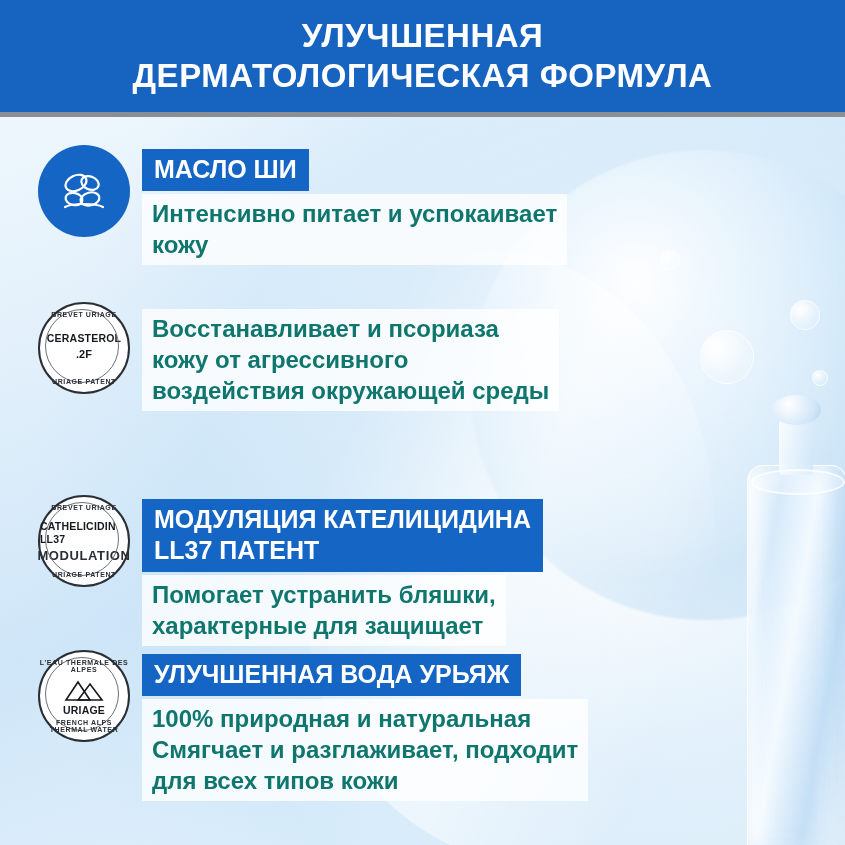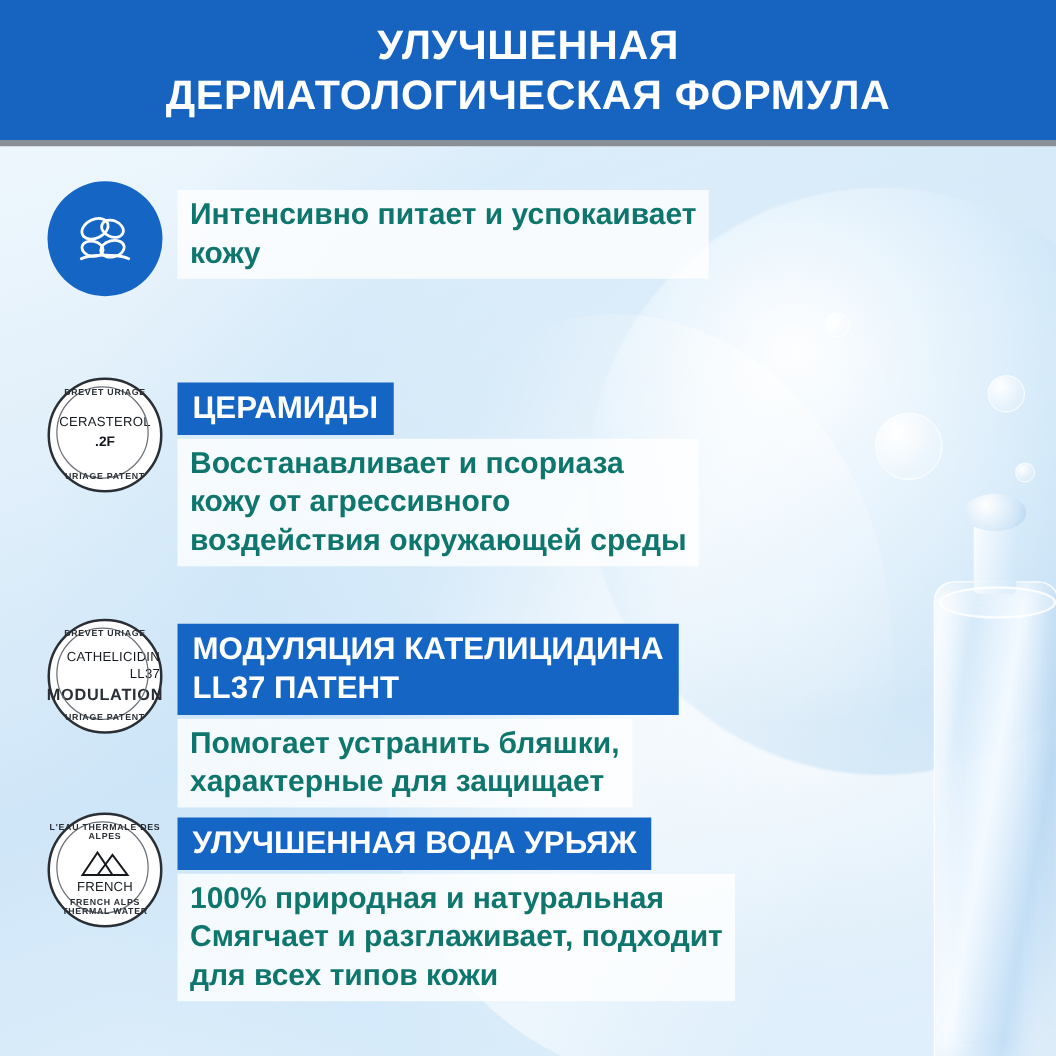--- a/index.html
+++ b/index.html
@@ -201,23 +201,23 @@
     text-align: center;
     font-size: 7px;
     letter-spacing: 0.6px;
     color: #2a2f35;
     font-weight: bold;
   }
   .badge-circle .arc-top { top: 9px; }
   .badge-circle .arc-bottom { bottom: 9px; }
   .badge-circle .main {
     font-size: 10.5px;
-    font-weight: normal;
+    font-weight: bold;
     color: #15191e;
-    text-align: right;
+    text-align: left;
     line-height: 13px;
     letter-spacing: 0.2px;
   }
   .badge-circle .sub {
     font-size: 13px;
     font-weight: bold;
     color: #2a2f35;
     letter-spacing: 0.6px;
     margin-top: 2px;
   }
@@ -270,37 +270,37 @@
           <svg width="54" height="42" viewBox="0 0 54 42" aria-hidden="true">
             <ellipse cx="19" cy="13" rx="11" ry="7.5" fill="none" stroke="#ffffff" stroke-width="2.2" transform="rotate(-25 19 13)"></ellipse>
             <ellipse cx="33" cy="13" rx="9" ry="6.5" fill="none" stroke="#ffffff" stroke-width="2.2" transform="rotate(22 33 13)"></ellipse>
             <ellipse cx="17" cy="29" rx="8.5" ry="6" fill="none" stroke="#ffffff" stroke-width="2.2" transform="rotate(12 17 29)"></ellipse>
             <ellipse cx="33" cy="29" rx="9.5" ry="6.5" fill="none" stroke="#ffffff" stroke-width="2.2" transform="rotate(-14 33 29)"></ellipse>
             <path d="M8 37 C16 33, 38 33, 46 37" fill="none" stroke="#ffffff" stroke-width="2.2" stroke-linecap="round"></path>
           </svg>
         </div>
       </div>
       <div class="texts">
+        <div class="title-bar">МАСЛО ШИ</div>
         <div><span class="desc">Интенсивно питает и успокаивает
 кожу</span></div>
       </div>
     </div>
 
     <div class="block" style="left:38px; top:185px;">
       <div class="badge">
         <div class="badge-circle">
           <div class="ring-inner"></div>
           <div class="arc-top">BREVET URIAGE</div>
           <div class="main">CERASTEROL</div>
           <div class="big">.2F</div>
           <div class="arc-bottom">URIAGE PATENT</div>
         </div>
       </div>
       <div class="texts">
-        <div class="title-bar">ЦЕРАМИДЫ</div>
         <div><span class="desc">Восстанавливает и псориаза
 кожу от агрессивного
 воздействия окружающей среды</span></div>
       </div>
     </div>
 
     <div class="block" style="left:38px; top:378px;">
       <div class="badge">
         <div class="badge-circle">
           <div class="ring-inner"></div>
@@ -321,21 +321,21 @@
 
     <div class="block" style="left:38px; top:533px;">
       <div class="badge">
         <div class="badge-circle">
           <div class="ring-inner"></div>
           <div class="arc-top">L'EAU THERMALE DES ALPES</div>
           <svg width="44" height="26" viewBox="0 0 44 26" aria-hidden="true" style="margin-top:2px;">
             <path d="M4 22 L16 4 L28 22 Z" fill="none" stroke="#15191e" stroke-width="1.6"></path>
             <path d="M16 22 L28 6 L40 22 Z" fill="none" stroke="#15191e" stroke-width="1.6"></path>
           </svg>
-          <div class="main">FRENCH</div>
+          <div class="main">URIAGE</div>
           <div class="arc-bottom">FRENCH ALPS THERMAL WATER</div>
         </div>
       </div>
       <div class="texts">
         <div class="title-bar">УЛУЧШЕННАЯ ВОДА УРЬЯЖ</div>
         <div><span class="desc">100% природная и натуральная
 Смягчает и разглаживает, подходит
 для всех типов кожи</span></div>
       </div>
     </div>

